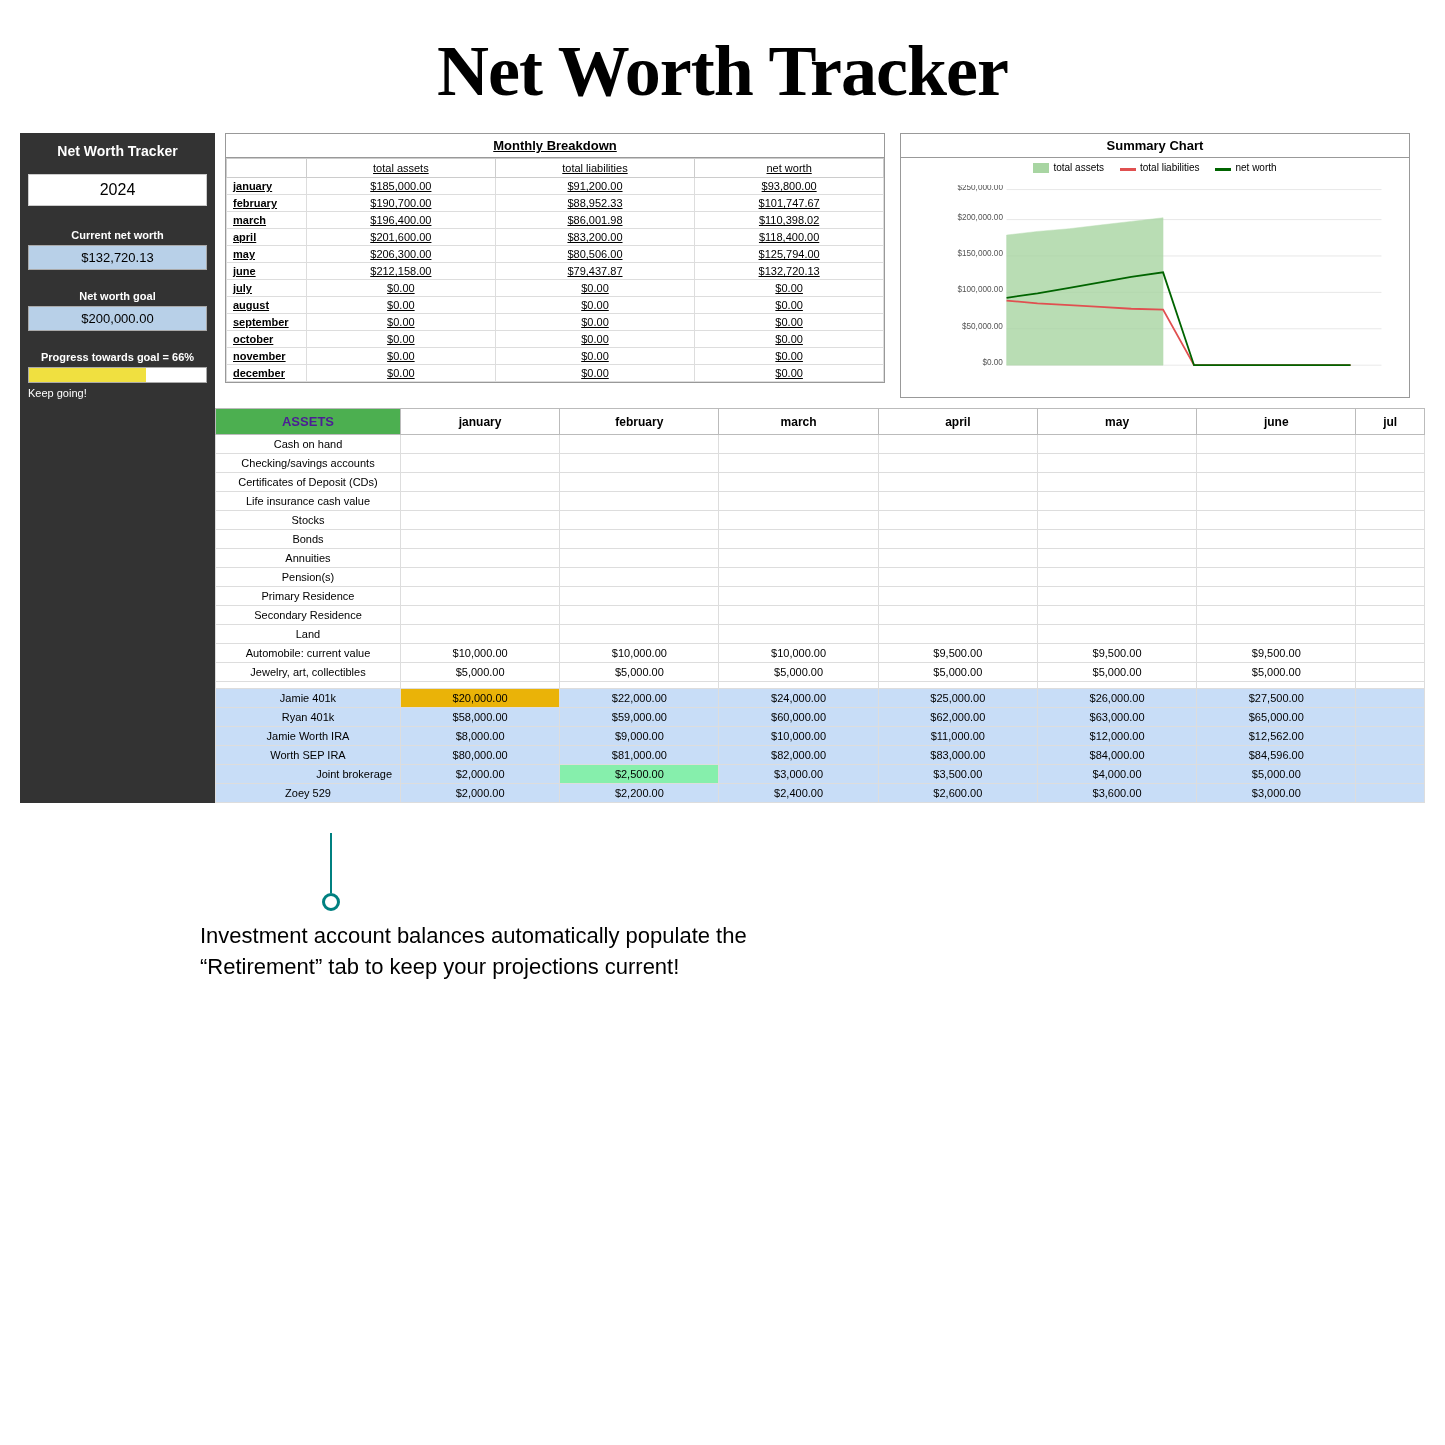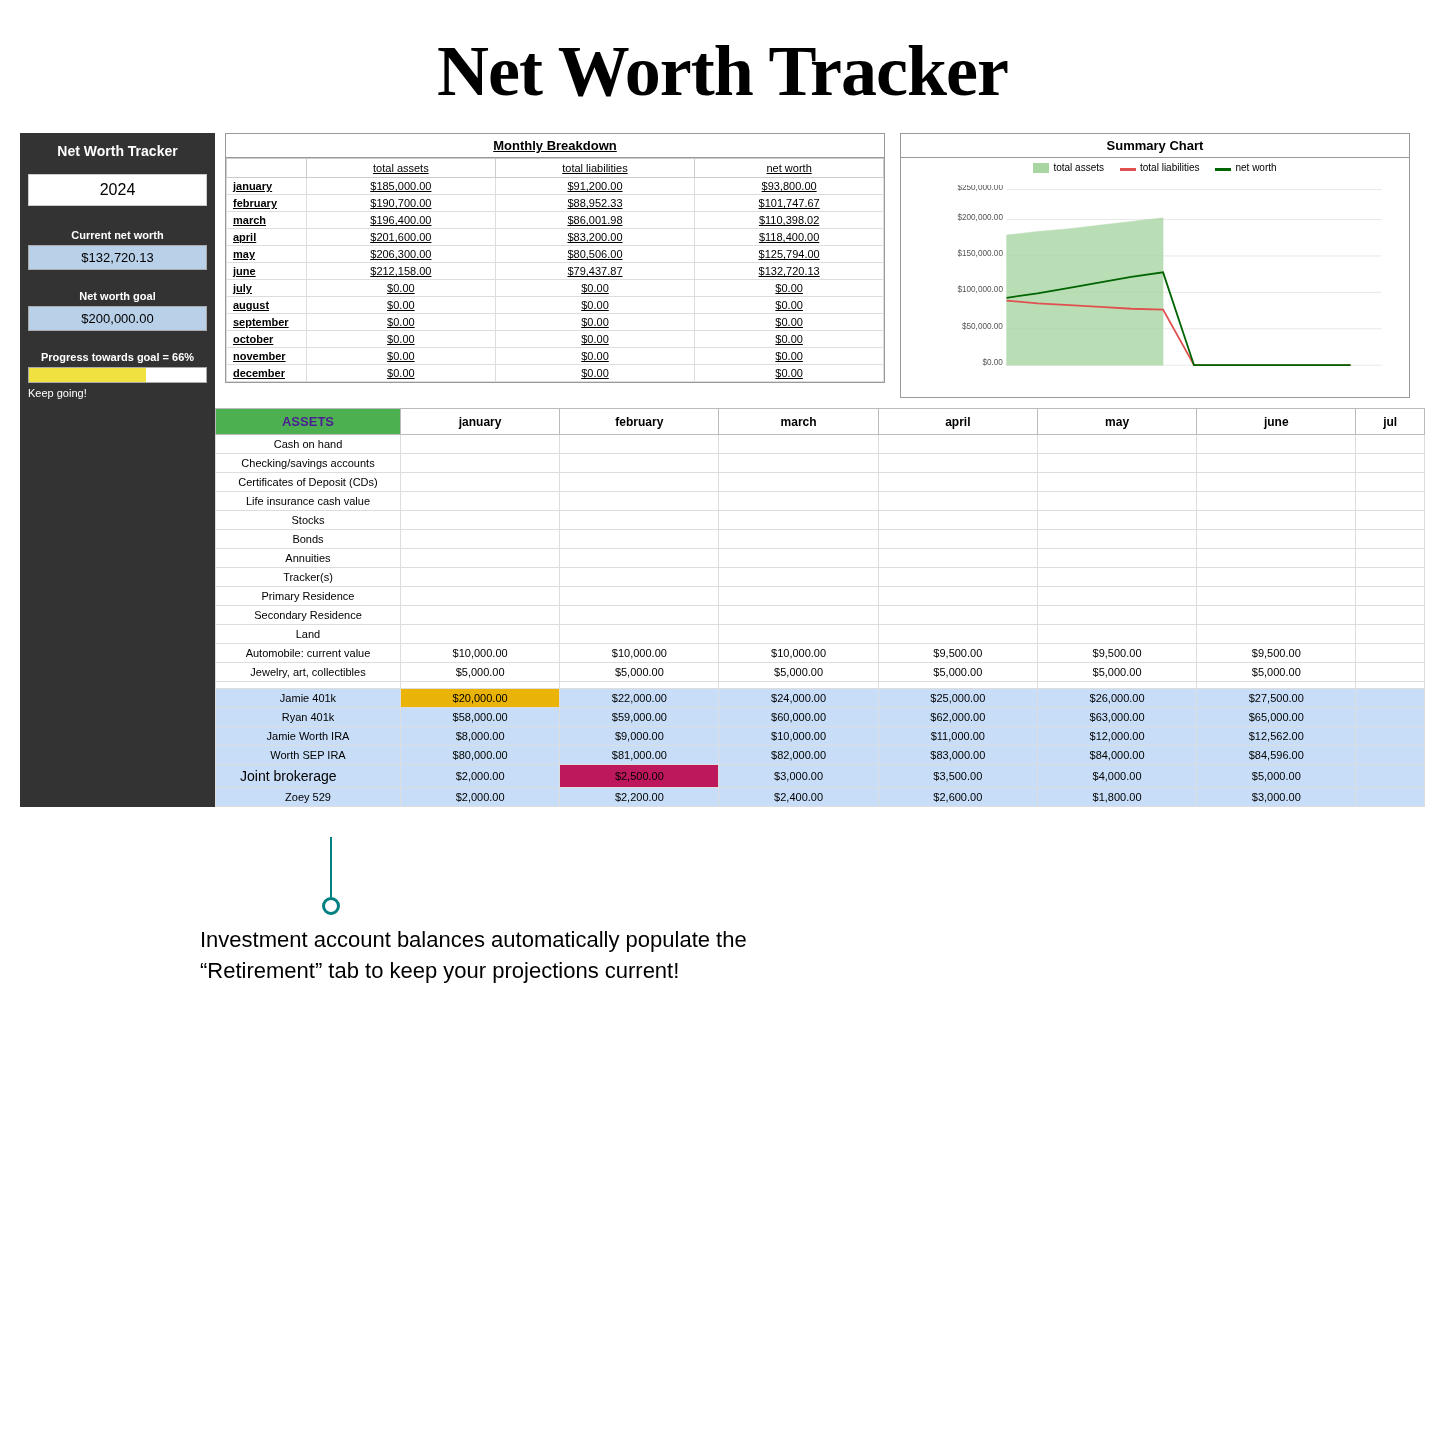--- a/index.html
+++ b/index.html
@@ -489,21 +489,21 @@
               <td class="row-label" style="background:#fff; font-size:11px; text-align:center;">Annuities</td>
               <td style="background:#fff;"></td>
               <td style="background:#fff;"></td>
               <td style="background:#fff;"></td>
               <td style="background:#fff;"></td>
               <td style="background:#fff;"></td>
               <td style="background:#fff;"></td>
               <td style="background:#fff;"></td>
             </tr>
             <tr>
-              <td class="row-label" style="background:#fff; font-size:11px; text-align:center;">Tracker(s)</td>
+              <td class="row-label" style="background:#fff; font-size:11px; text-align:center;">Pension(s)</td>
               <td style="background:#fff;"></td>
               <td style="background:#fff;"></td>
               <td style="background:#fff;"></td>
               <td style="background:#fff;"></td>
               <td style="background:#fff;"></td>
               <td style="background:#fff;"></td>
               <td style="background:#fff;"></td>
             </tr>
             <tr>
               <td class="row-label" style="background:#fff; font-size:11px; text-align:center;">Primary Residence</td>
@@ -599,36 +599,36 @@
               <td class="row-label" style="background:#c8ddf7; font-size:11px; text-align:center;">Worth SEP IRA</td>
               <td style="background:#c8ddf7;">$80,000.00</td>
               <td style="background:#c8ddf7;">$81,000.00</td>
               <td style="background:#c8ddf7;">$82,000.00</td>
               <td style="background:#c8ddf7;">$83,000.00</td>
               <td style="background:#c8ddf7;">$84,000.00</td>
               <td style="background:#c8ddf7;">$84,596.00</td>
               <td style="background:#c8ddf7;"></td>
             </tr>
             <tr>
-              <td class="row-label" style="background:#c8ddf7; font-size:14px; text-align:left;padding-left:24px;">Joint brokerage</td>
+              <td class="row-label" style="background:#c8ddf7; font-size:11px; text-align:right;padding-left:24px;">Joint brokerage</td>
               <td style="background:#c8ddf7;">$2,000.00</td>
-              <td style="background:#be185d;">$2,500.00</td>
+              <td style="background:#86efac;">$2,500.00</td>
               <td style="background:#c8ddf7;">$3,000.00</td>
               <td style="background:#c8ddf7;">$3,500.00</td>
               <td style="background:#c8ddf7;">$4,000.00</td>
               <td style="background:#c8ddf7;">$5,000.00</td>
               <td style="background:#c8ddf7;"></td>
             </tr>
             <tr>
               <td class="row-label" style="background:#c8ddf7; font-size:11px; text-align:center;">Zoey 529</td>
               <td style="background:#c8ddf7;">$2,000.00</td>
               <td style="background:#c8ddf7;">$2,200.00</td>
               <td style="background:#c8ddf7;">$2,400.00</td>
               <td style="background:#c8ddf7;">$2,600.00</td>
-              <td style="background:#c8ddf7;">$1,800.00</td>
+              <td style="background:#c8ddf7;">$3,600.00</td>
               <td style="background:#c8ddf7;">$3,000.00</td>
               <td style="background:#c8ddf7;"></td>
             </tr>
           </tbody>
       </table>
     </div>
   </div>
 </div>
 
 <div class="annotation-area">

